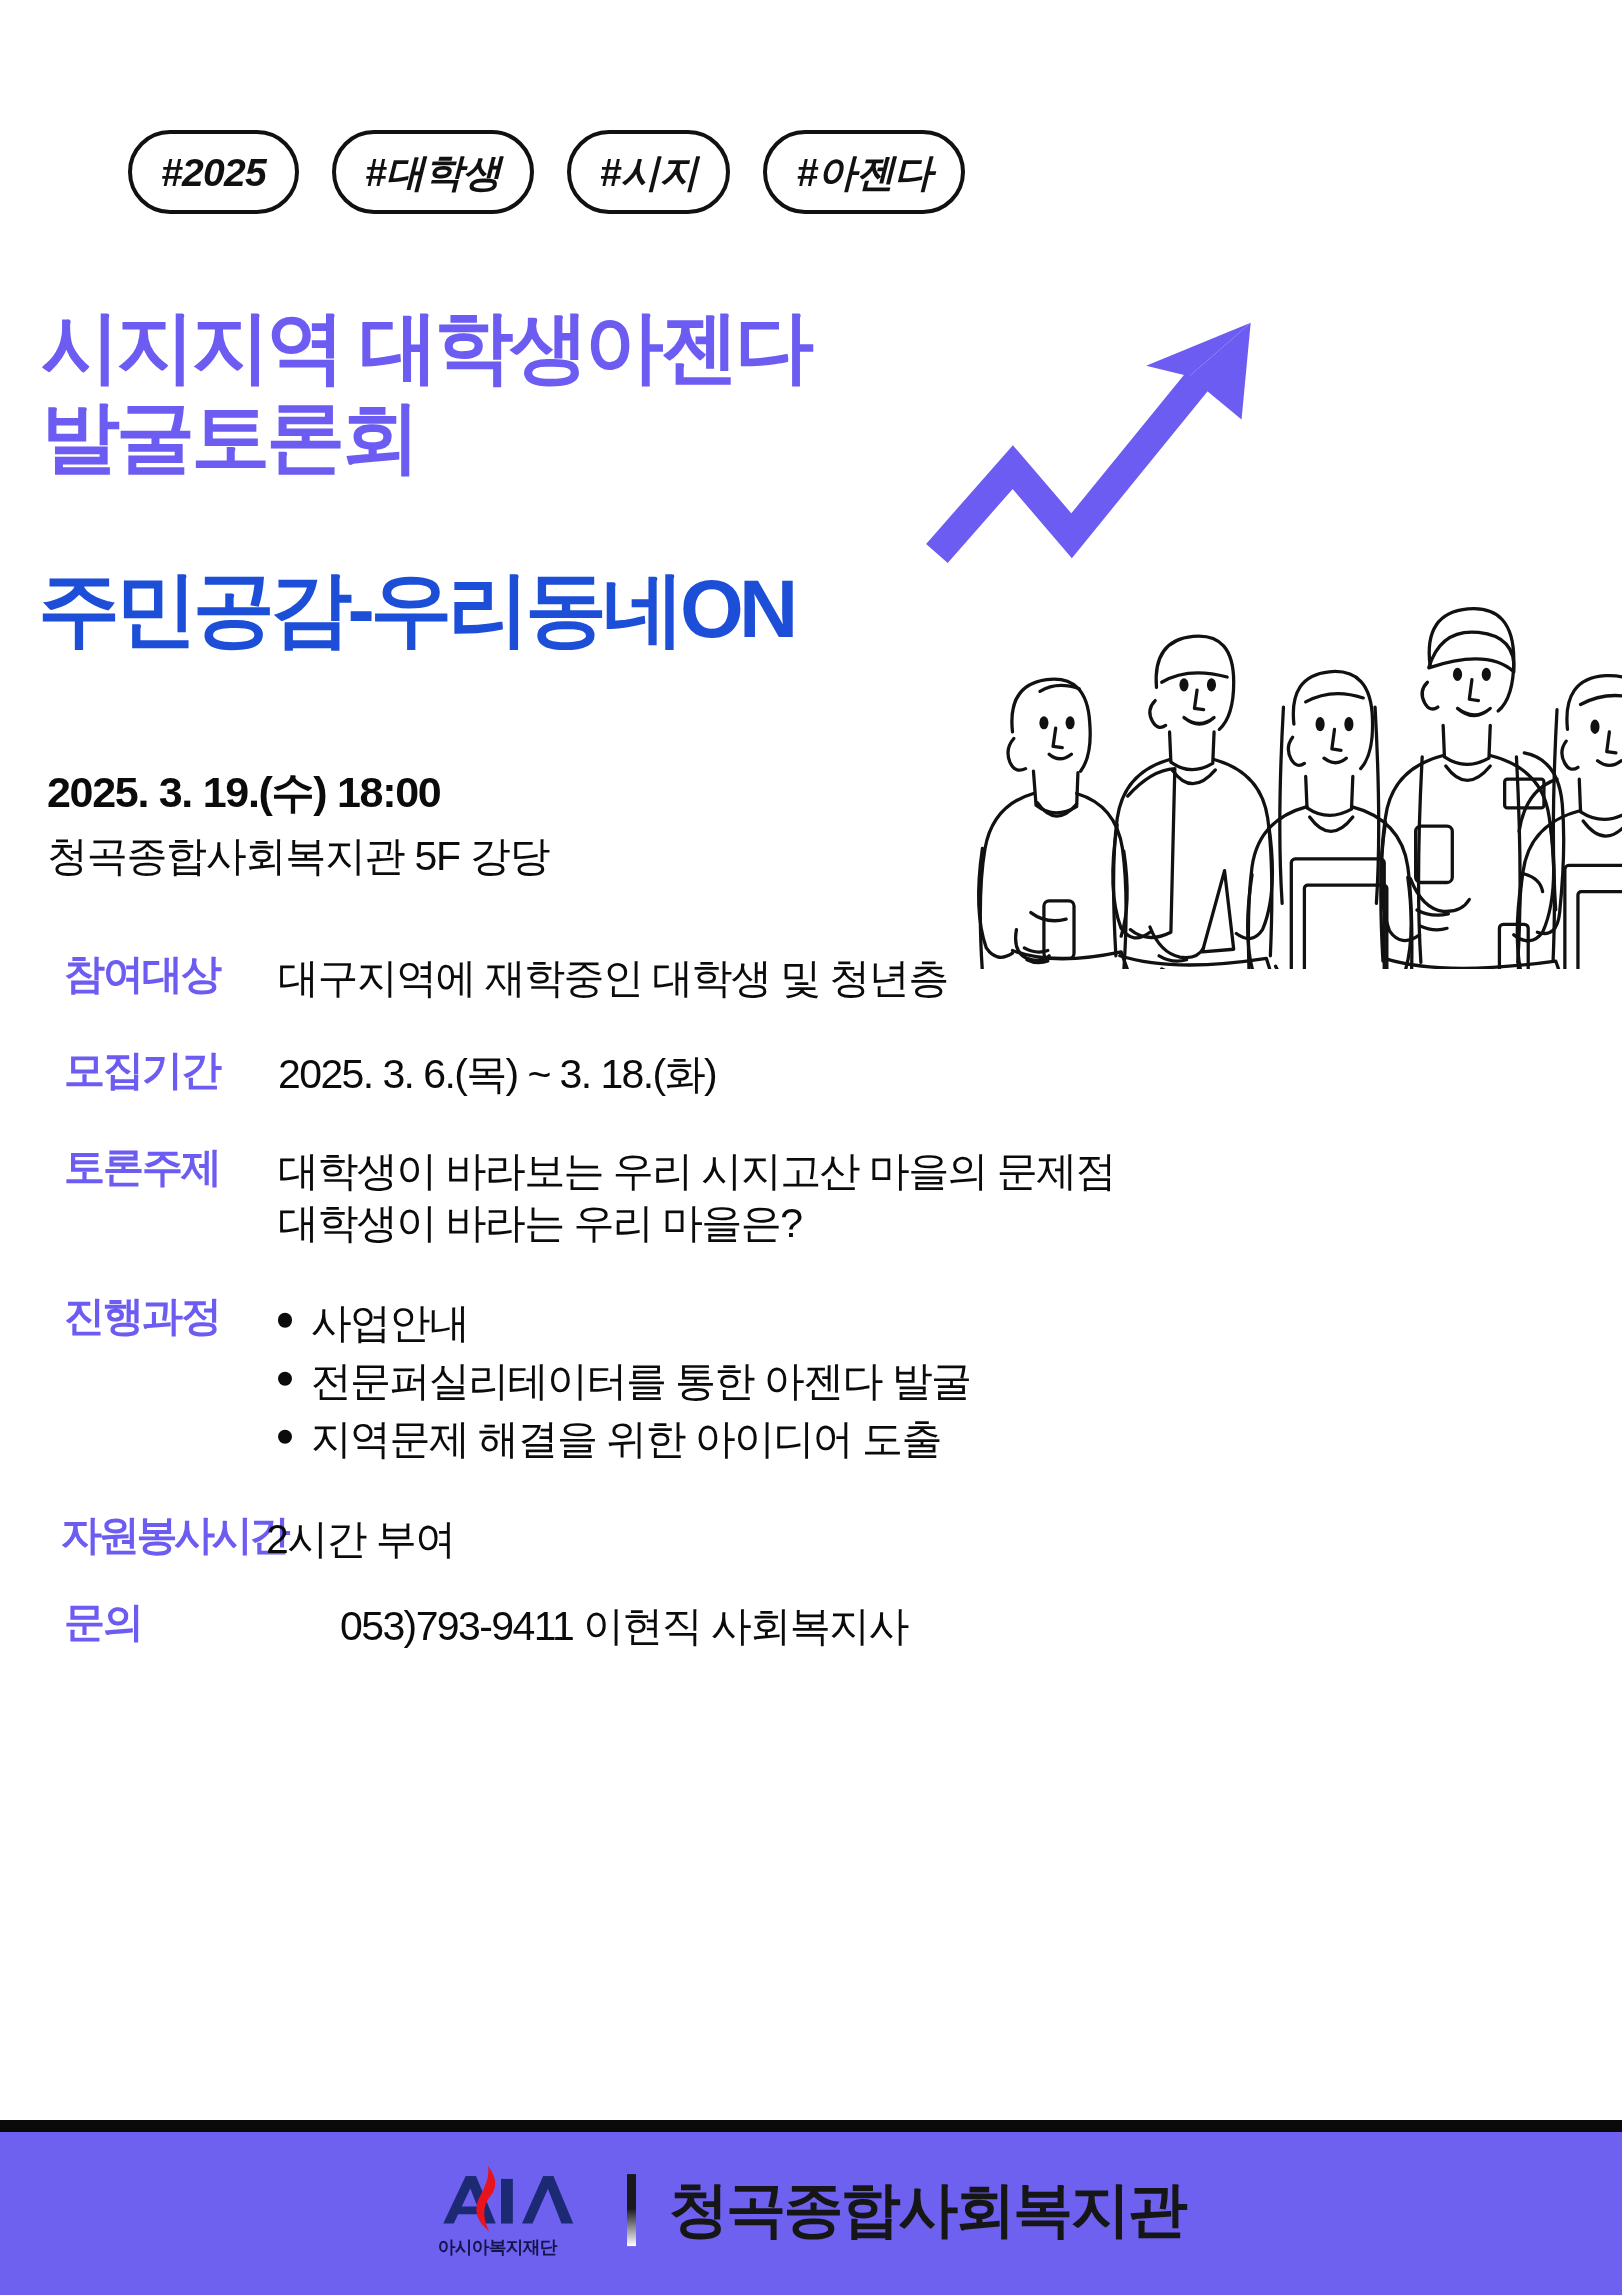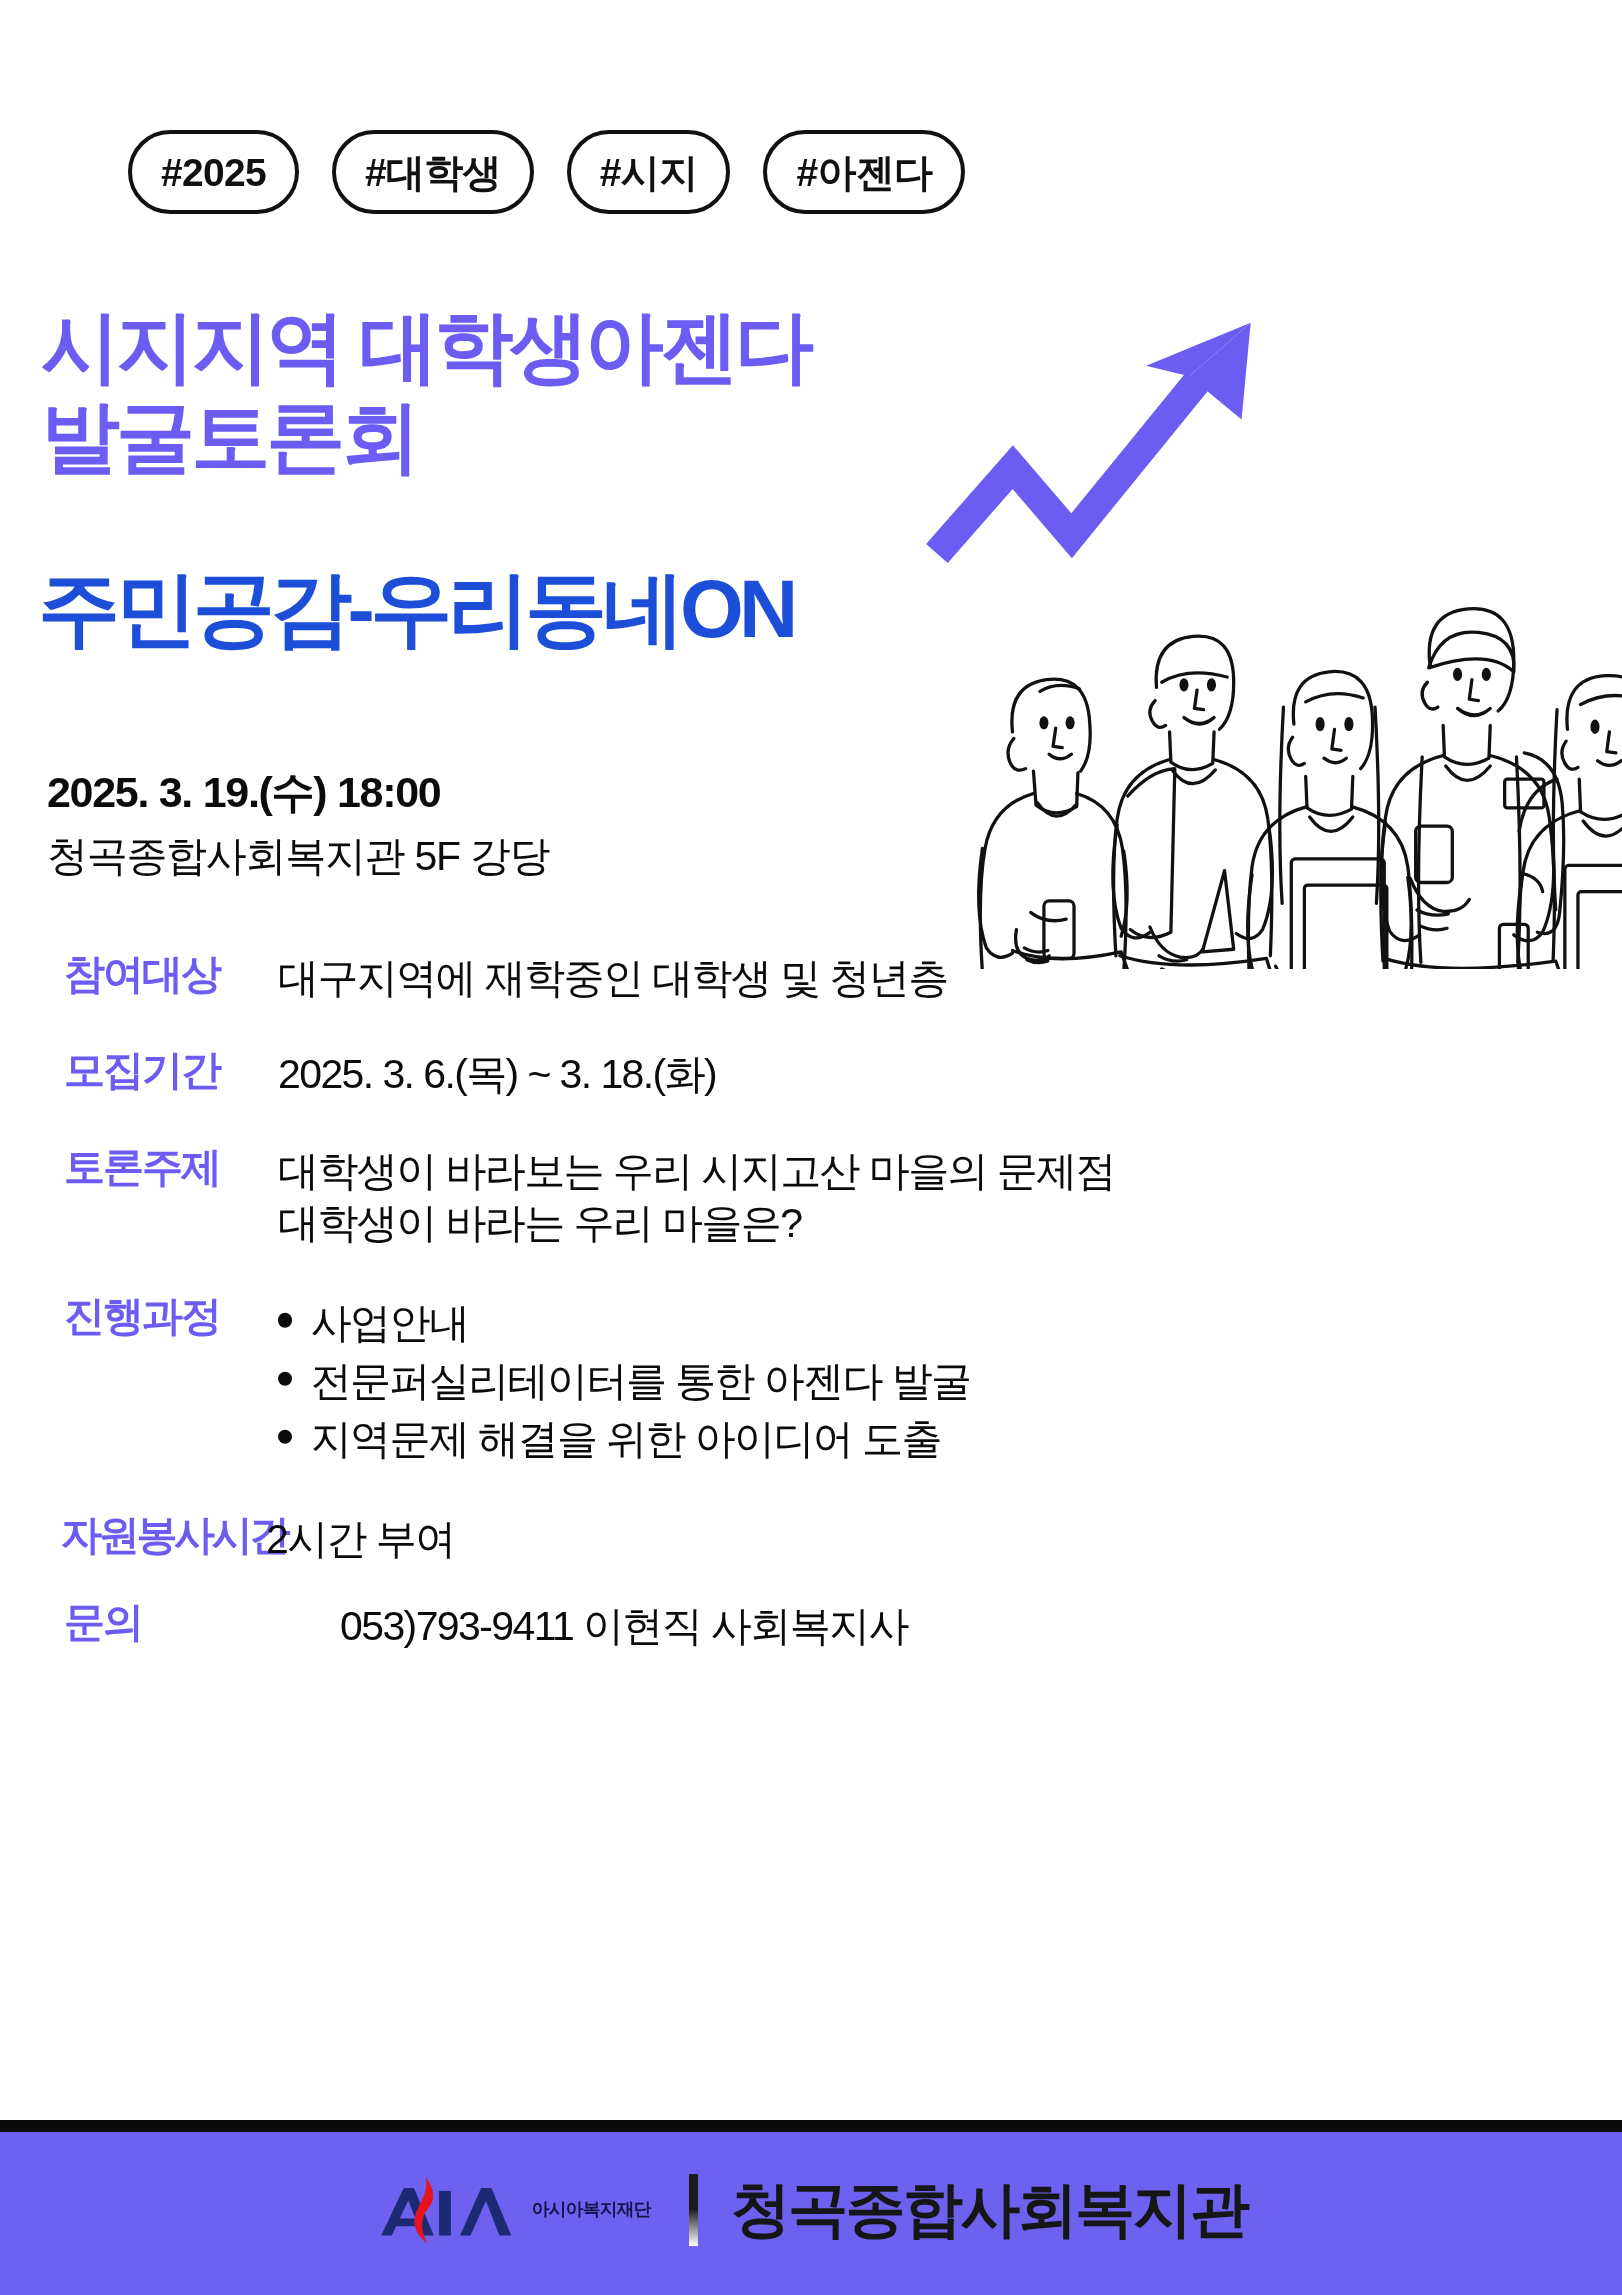--- a/index.html
+++ b/index.html
@@ -30,20 +30,21 @@
   .tag-pill {
     border: 4.6px solid #111111;
     border-radius: 59px;
     height: 84px;
     display: flex;
     align-items: center;
     justify-content: center;
     padding: 0 29px;
     background: #ffffff;
     box-sizing: border-box;
+    font-style: italic;
   }
   .tag-pill span {
     font-size: 39px;
     font-weight: 700;
     letter-spacing: -0.7px;
     color: #111111;
     white-space: nowrap;
     line-height: 1;
   }
 
@@ -207,21 +208,22 @@
     gap: 0;
   }
   .footer-inner {
     display: flex;
     align-items: center;
     gap: 23.6px;
     transform: translateY(-3.9px);
   }
   .asia-logo {
     display: flex;
-    align-items: center;
+    flex-direction: column;
+    align-items: flex-start;
     gap: 5.2px;
   }
   .asia-sub {
     font-size: 17.7px;
     font-weight: 700;
     color: #14144a;
     letter-spacing: -0.7px;
     line-height: 1;
   }
   .foot-divider {

